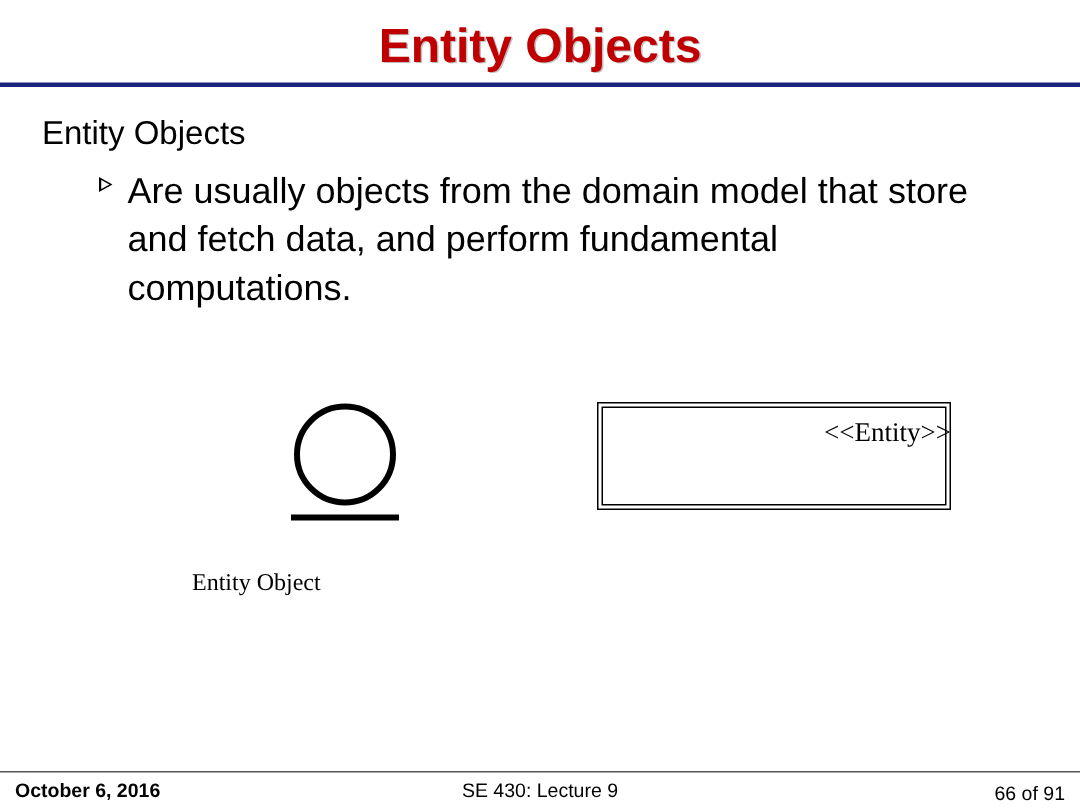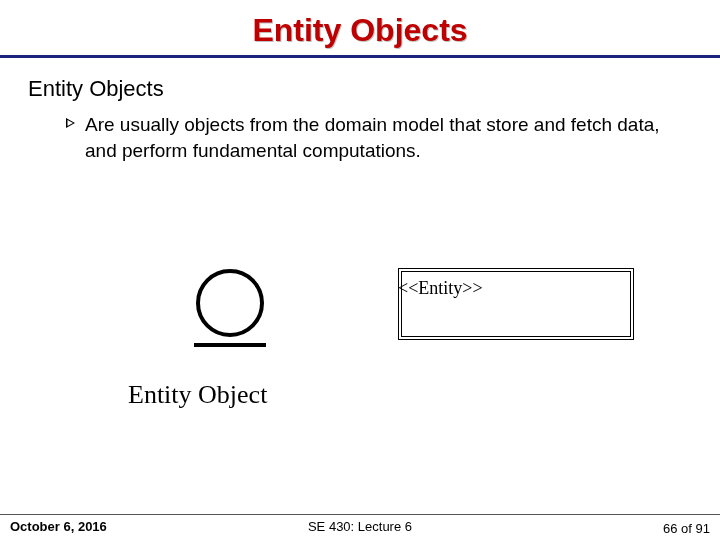--- a/index.html
+++ b/index.html
@@ -35,35 +35,35 @@
   .subhead {
     font-size: 22px;
     font-weight: normal;
     color: #000;
     margin: 18px 0 10px 28px;
   }
   .bullet-row {
     display: flex;
     align-items: flex-start;
     margin: 0 60px 0 66px;
-    font-size: 19px;
+    font-size: 24px;
     line-height: 1.35;
   }
   .bullet-icon {
     flex: 0 0 auto;
     margin-right: 10px;
     margin-top: 6px;
   }
   .bullet-icon svg { display: block; }
   .caption {
     position: absolute;
     left: 128px;
     top: 380px;
     font-family: "Times New Roman", Times, serif;
-    font-size: 26px;
+    font-size: 16px;
   }
   .entity-icon {
     position: absolute;
     left: 190px;
     top: 265px;
   }
   .stereo-box {
     position: absolute;
     left: 398px;
     top: 268px;
@@ -84,21 +84,21 @@
     left: 3px; top: 3px;
     width: 230px;
     height: 66px;
     border: 1px solid #000;
     box-sizing: border-box;
   }
   .stereo-box .label {
     position: absolute;
     left: 0; top: 10px;
     width: 236px;
-    text-align: left;
+    text-align: right;
     font-family: "Times New Roman", Times, serif;
     font-size: 18px;
   }
   .footer {
     position: absolute;
     left: 0;
     bottom: 0;
     width: 720px;
     height: 26px;
     border-top: 1px solid #555;
@@ -155,17 +155,17 @@
   <div class="caption">Entity Object</div>
 
   <div class="stereo-box">
     <div class="outer"></div>
     <div class="inner"></div>
     <div class="label">&lt;&lt;Entity&gt;&gt;</div>
   </div>
 
   <div class="footer">
     <span class="date">October 6, 2016</span>
-    <span class="course">SE 430: Lecture 6</span>
+    <span class="course">SE 430: Lecture 9</span>
     <span class="page">66 of 91</span>
   </div>
 
 </div>
 
 </body></html>

